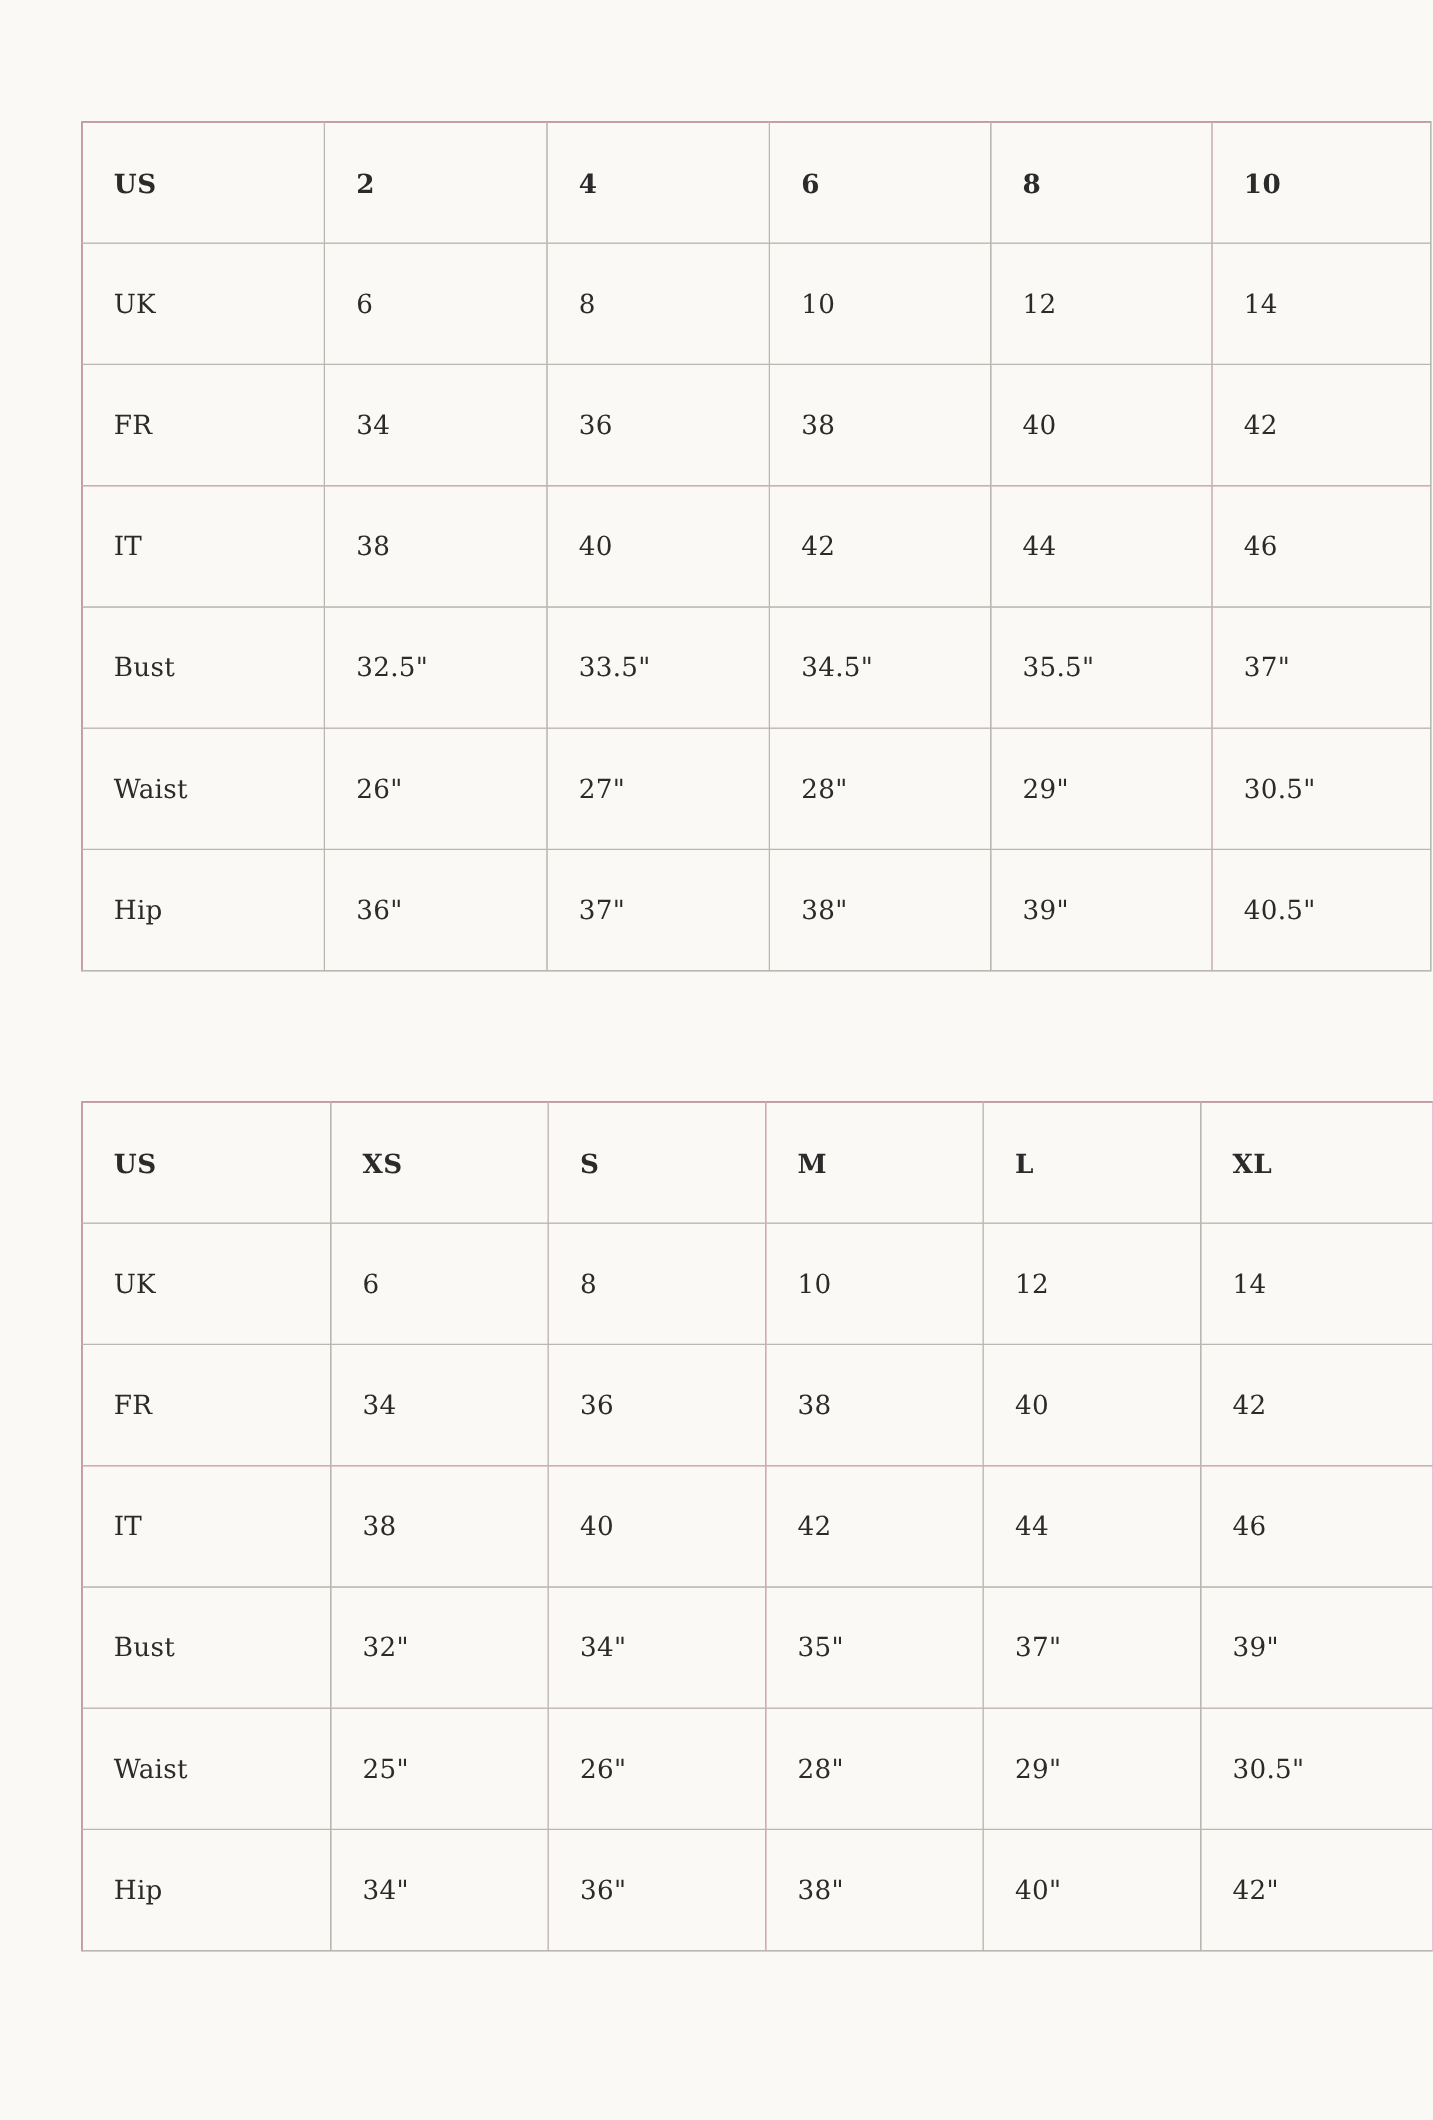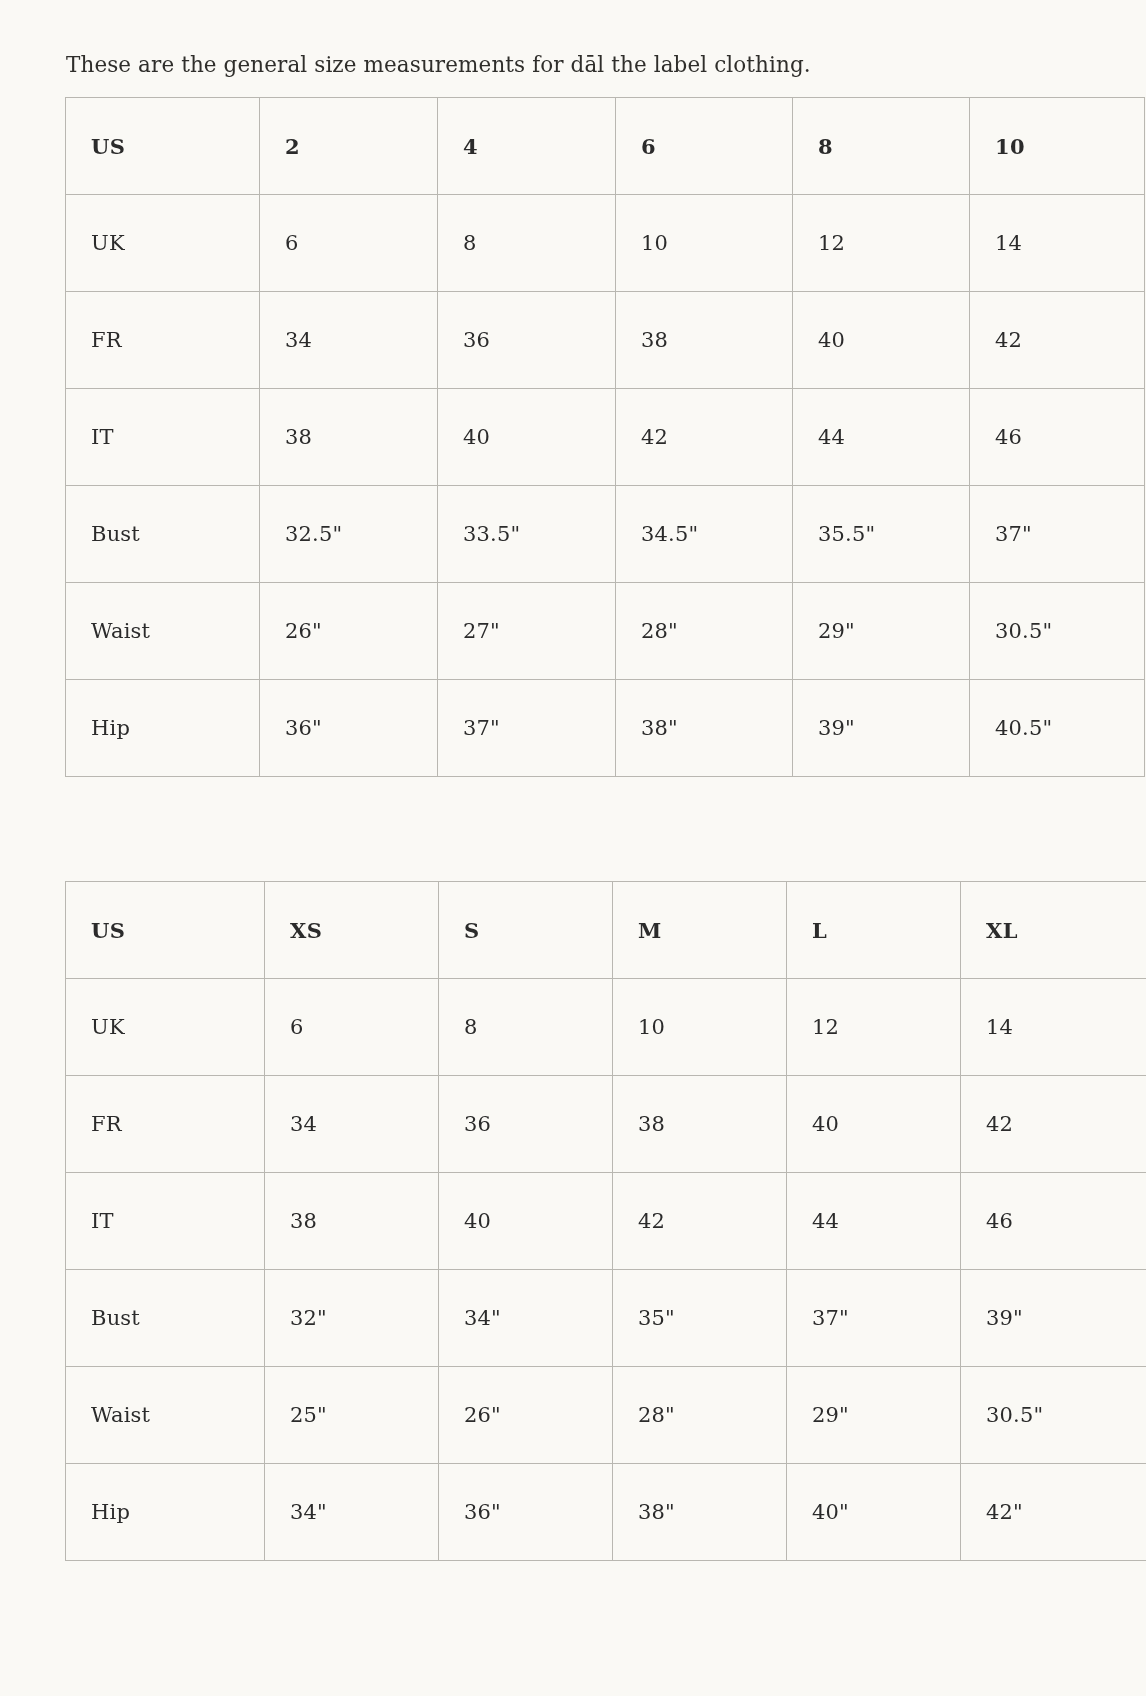--- a/index.html
+++ b/index.html
@@ -76,21 +76,20 @@
   #table-us-alpha .c2 { width: 148px; }
   #table-us-alpha .c3 { width: 148px; }
   #table-us-alpha .c4 { width: 148px; }
   #table-us-alpha .c5 { width: 162px; }
 </style>
 </head>
 <body>
 
 <div class="page">
 
-  <p class="intro">These are the general size measurements for dāl the label clothing.</p>
 
   <table class="size-table" id="table-us-numeric">
     <tbody>
         <tr class="head">
           <td class="c0">US</td>
           <td class="c1">2</td>
           <td class="c2">4</td>
           <td class="c3">6</td>
           <td class="c4">8</td>
           <td class="c5">10</td>

